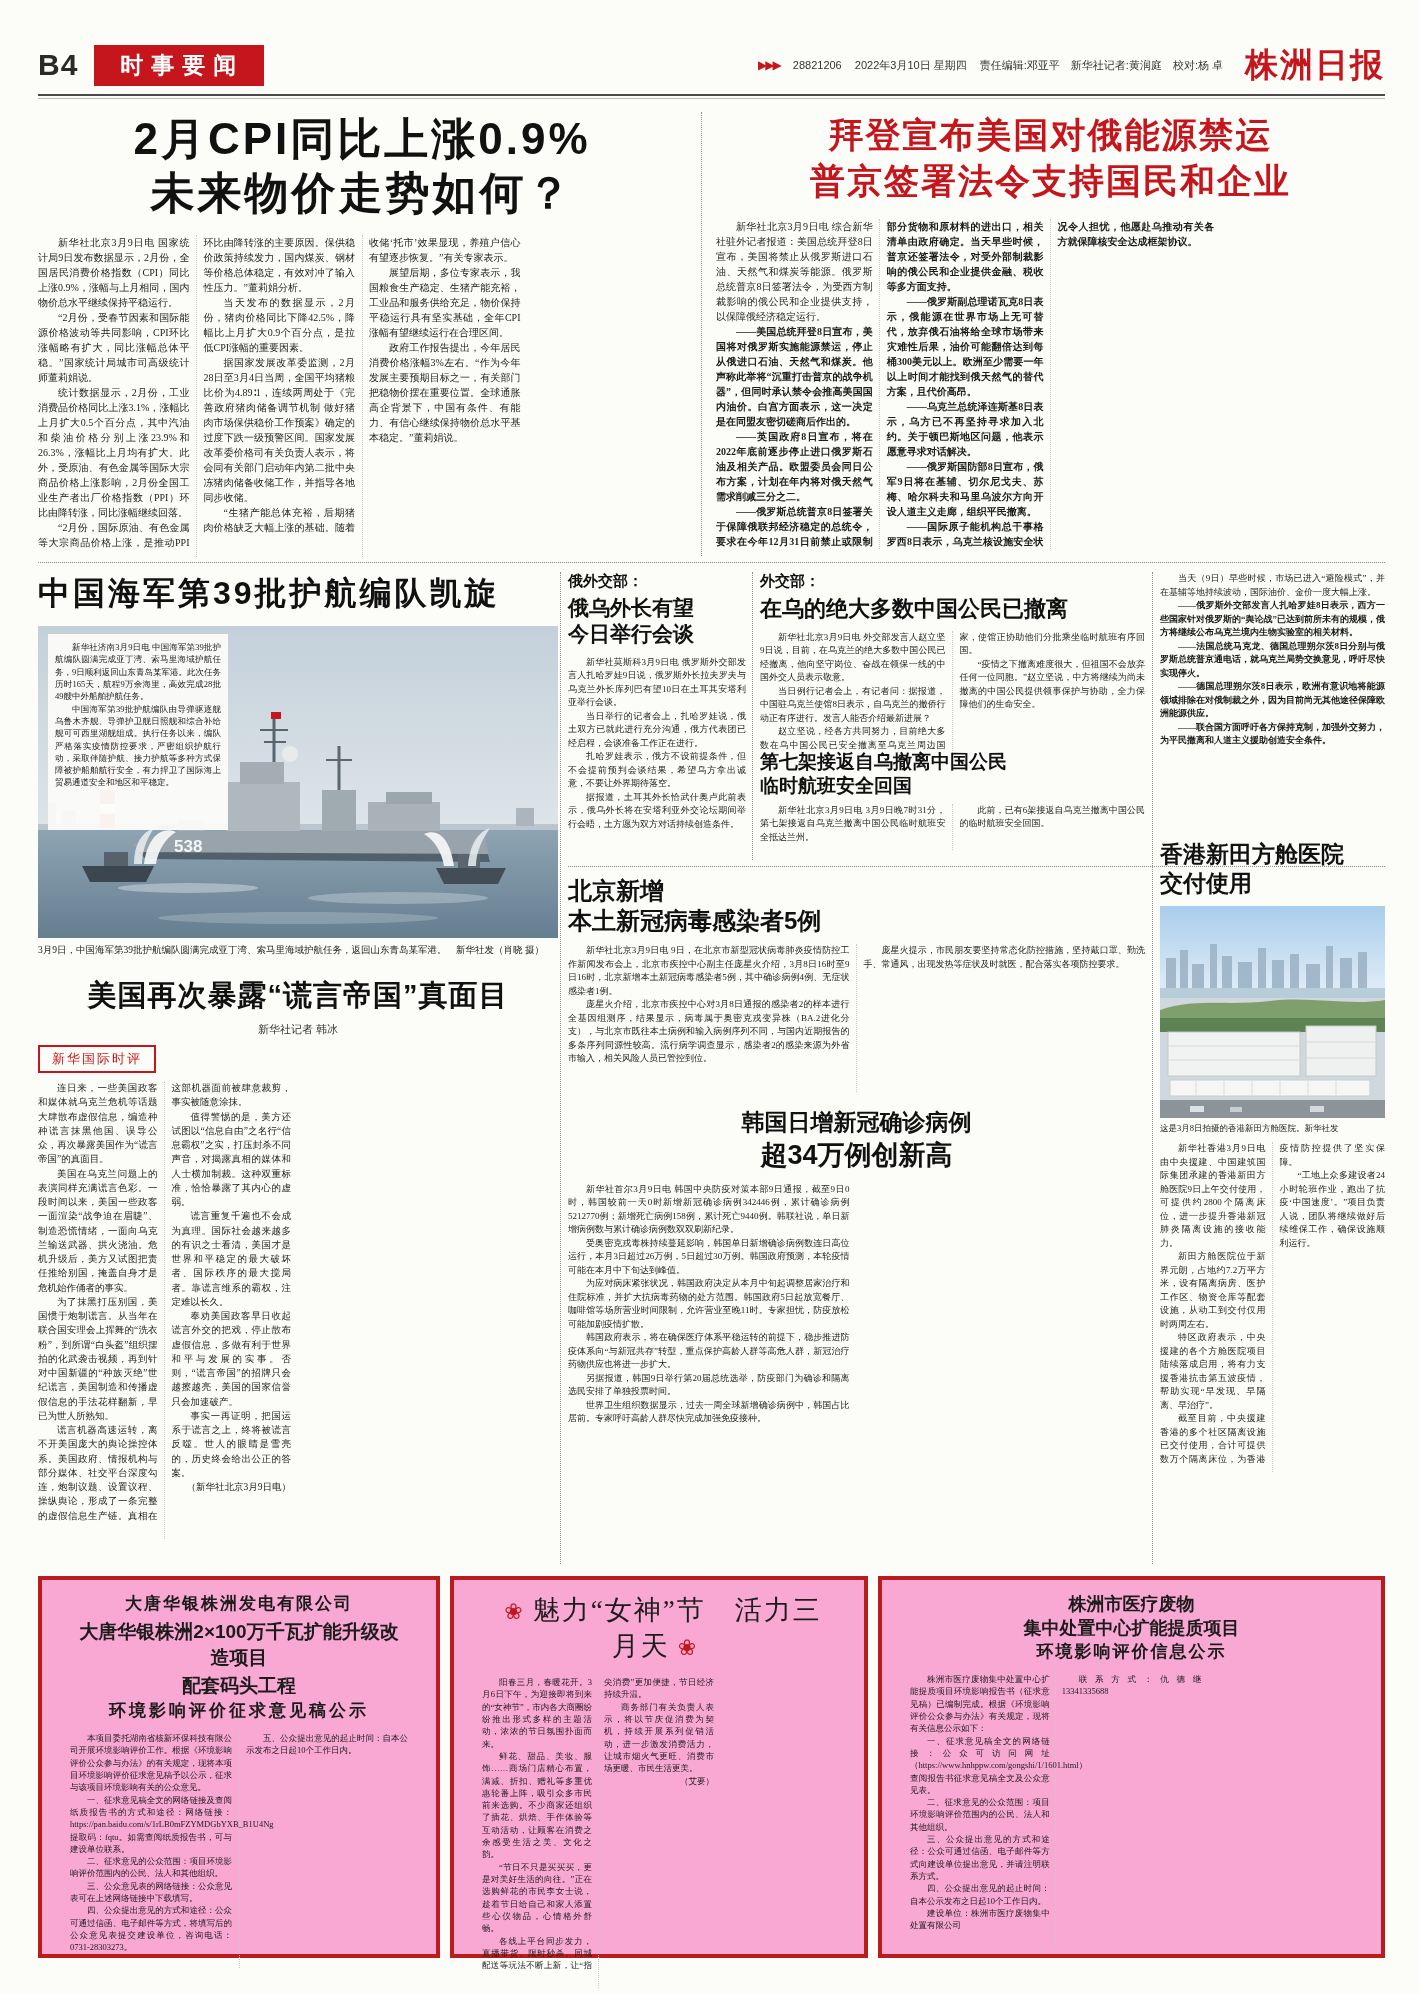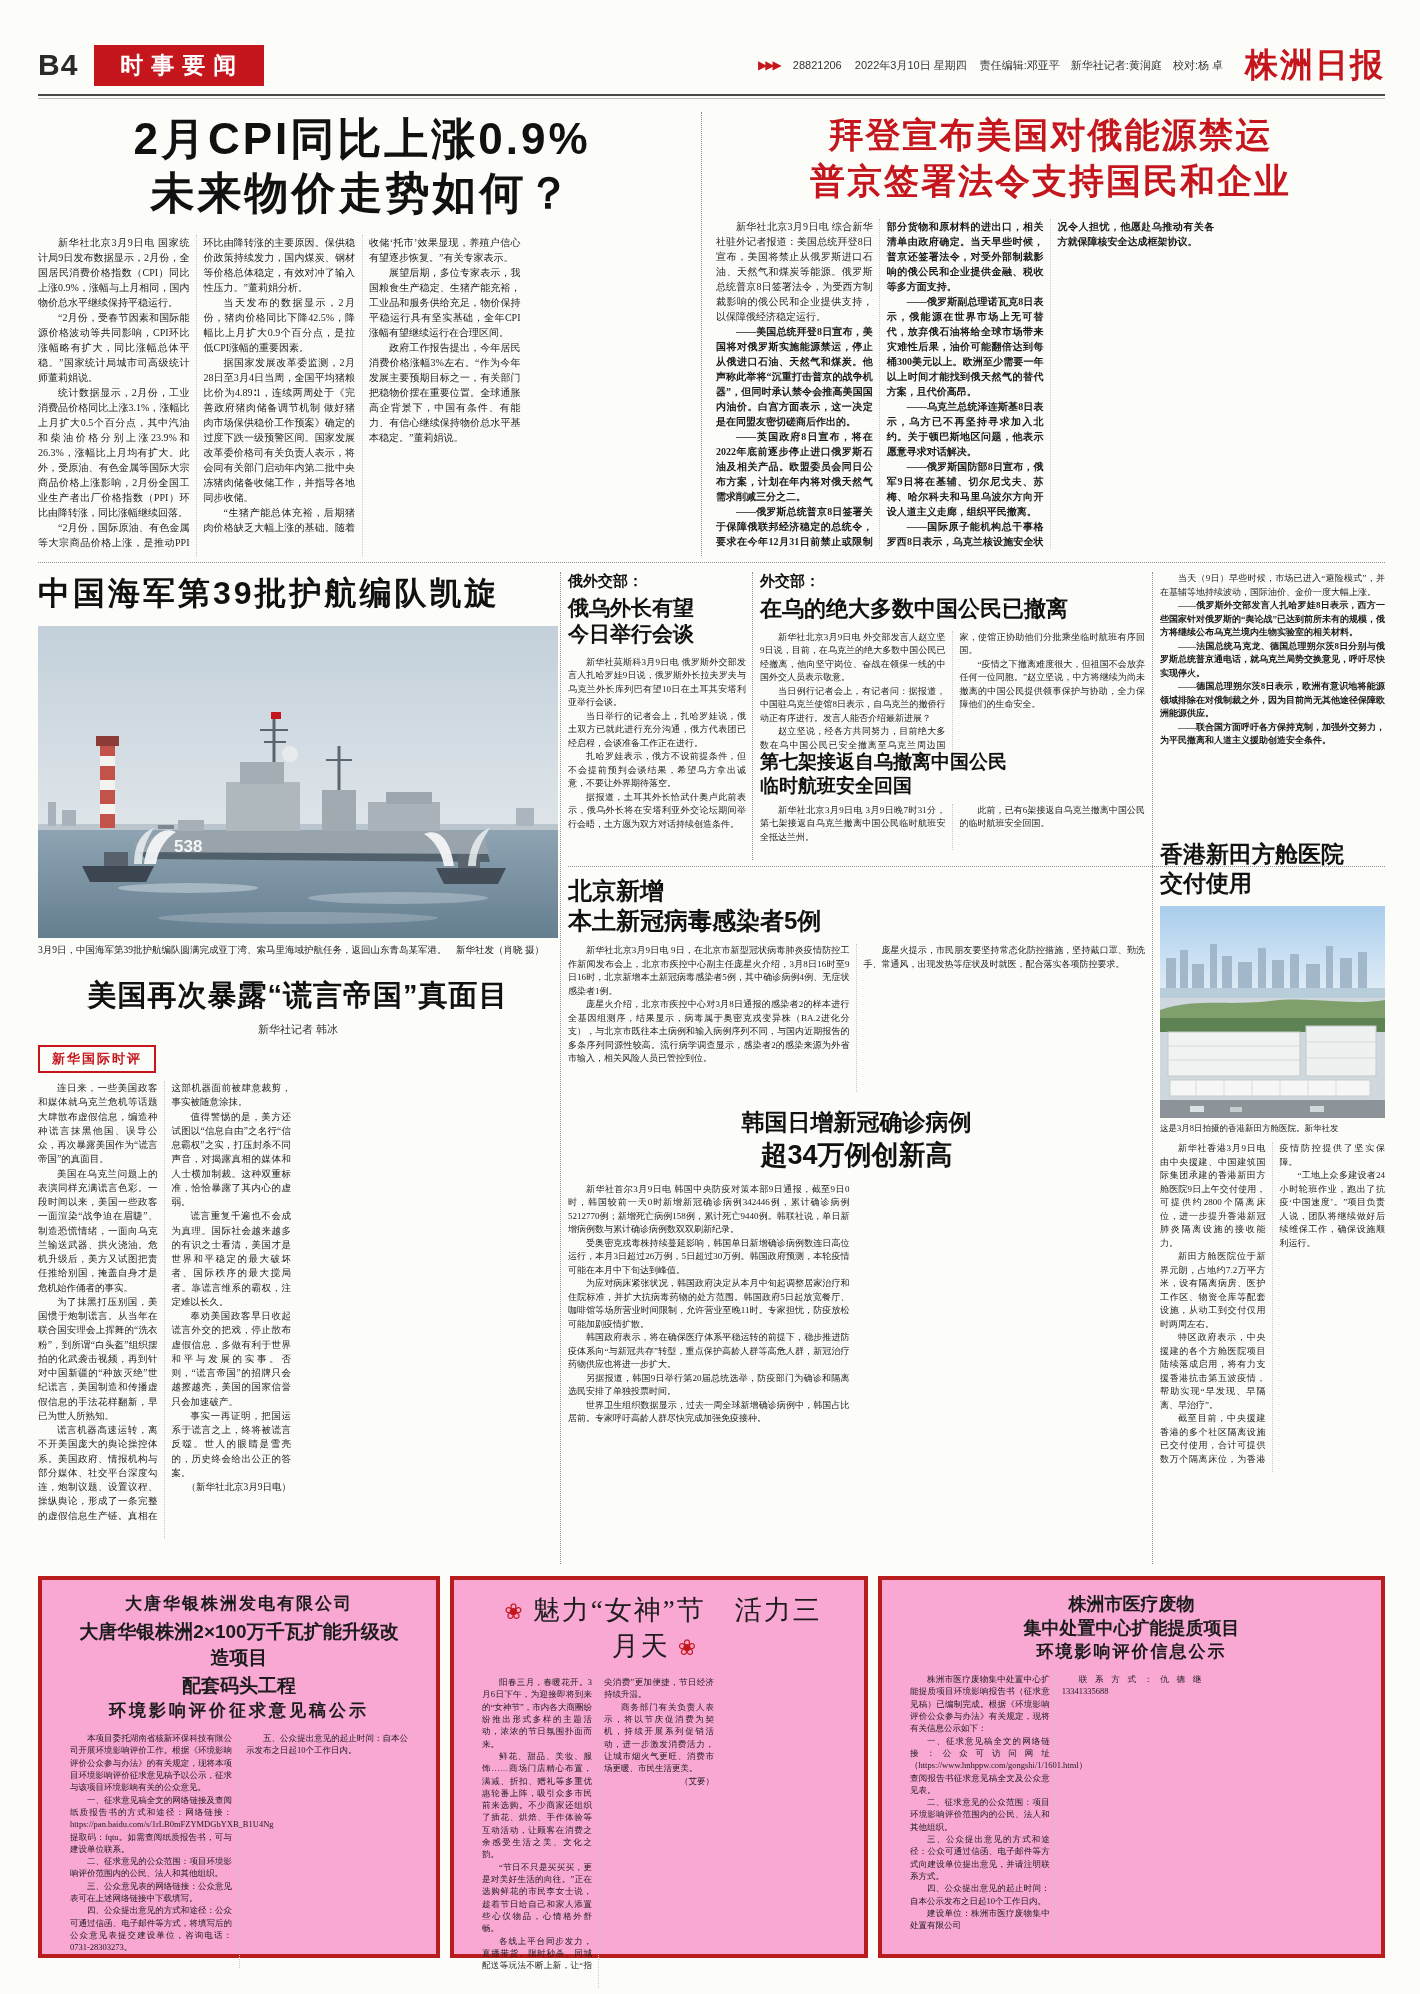--- a/index.html
+++ b/index.html
@@ -22,21 +22,21 @@
 
   
   .hl-cpi{font-size:44px;font-weight:bold;letter-spacing:3px;line-height:1.22;text-align:center;color:#111;}
   .hl-biden{font-size:35px;font-weight:bold;letter-spacing:2px;line-height:1.3;text-align:center;color:#c4161c;}
   .hl-navy{font-size:32px;font-weight:bold;letter-spacing:3px;color:#111;}
   .hl-mid{font-size:22px;font-weight:bold;line-height:1.25;color:#111;}
   .hl-mid-big{font-size:27px;font-weight:bold;color:#111;}
   .kicker{font-size:15px;font-weight:bold;color:#111;}
   .hl-lies{font-size:29px;font-weight:bold;letter-spacing:1px;text-align:center;color:#111;}
   .byline{font-size:11px;text-align:center;color:#333;margin-top:6px;}
-  .badge{display:inline-block;border:2px solid #c4161c;color:#c4161c;font-weight:bold;
+  .badge{display:inline-block;border:2px solid #c4161c;color:#c4161c;font-weight:normal;
          font-size:13px;padding:3px 12px;letter-spacing:2px;}
 
   
   .body{font-size:10px;line-height:1.5;text-align:justify;color:#1b1b1b;column-fill:auto;}
   .body p.para{margin:0;text-indent:2em;}
   .body p.em{font-weight:bold;}
   .body p.sign{text-align:right;text-indent:0;}
   .c4{column-count:4;column-gap:14px;column-rule:1px dotted #c9c9c9;}
   .c3{column-count:3;column-gap:12px;column-rule:1px dotted #c9c9c9;}
   .c2{column-count:2;column-gap:14px;column-rule:1px dotted #c9c9c9;}
@@ -176,20 +176,24 @@
         <g>
           <polygon points="398,242 468,242 460,258 406,258" fill="#434d57"></polygon>
           <rect x="420" y="228" width="22" height="14" fill="#5b656f"></rect>
           <path d="M416,240 C412,212 400,202 386,208 C396,214 404,226 406,240 Z" fill="#f3f6f7" opacity="0.95"></path>
           <path d="M430,240 C432,218 440,206 452,202 C444,214 438,226 438,240 Z" fill="#e9eef0" opacity="0.85"></path>
         </g>
         <ellipse cx="150" cy="262" rx="70" ry="5" fill="#dfe6ea" opacity="0.45"></ellipse>
         <ellipse cx="360" cy="272" rx="90" ry="6" fill="#dfe6ea" opacity="0.35"></ellipse>
         <ellipse cx="260" cy="292" rx="140" ry="6" fill="#cdd8de" opacity="0.3"></ellipse>
       </svg>
+      <div class="inset body tiny">
+          <p class="para">新华社济南3月9日电 中国海军第39批护航编队圆满完成亚丁湾、索马里海域护航任务，9日顺利返回山东青岛某军港。此次任务历时165天，航程9万余海里，高效完成28批49艘中外船舶护航任务。</p>
+          <p class="para">中国海军第39批护航编队由导弹驱逐舰乌鲁木齐舰、导弹护卫舰日照舰和综合补给舰可可西里湖舰组成。执行任务以来，编队严格落实疫情防控要求，严密组织护航行动，采取伴随护航、接力护航等多种方式保障被护船舶航行安全，有力捍卫了国际海上贸易通道安全和地区和平稳定。</p>
+        </div>
     </div>
     <div class="caption" style="margin-top:6px;">3月9日，中国海军第39批护航编队圆满完成亚丁湾、索马里海域护航任务，返回山东青岛某军港。　新华社发（肖晓 摄）</div>
   </div>
 
   <div class="abs" style="left:568px;top:572px;width:178px;">
     <div class="kicker sans">俄外交部：</div>
     <div class="hl-mid sans" style="font-size:21px;margin-top:4px;">俄乌外长有望</div>
     <div class="hl-mid sans" style="font-size:21px;">今日举行会谈</div>
     <div class="body small" style="margin-top:8px;height:210px;">
         <p class="para">新华社莫斯科3月9日电 俄罗斯外交部发言人扎哈罗娃9日说，俄罗斯外长拉夫罗夫与乌克兰外长库列巴有望10日在土耳其安塔利亚举行会谈。</p>

